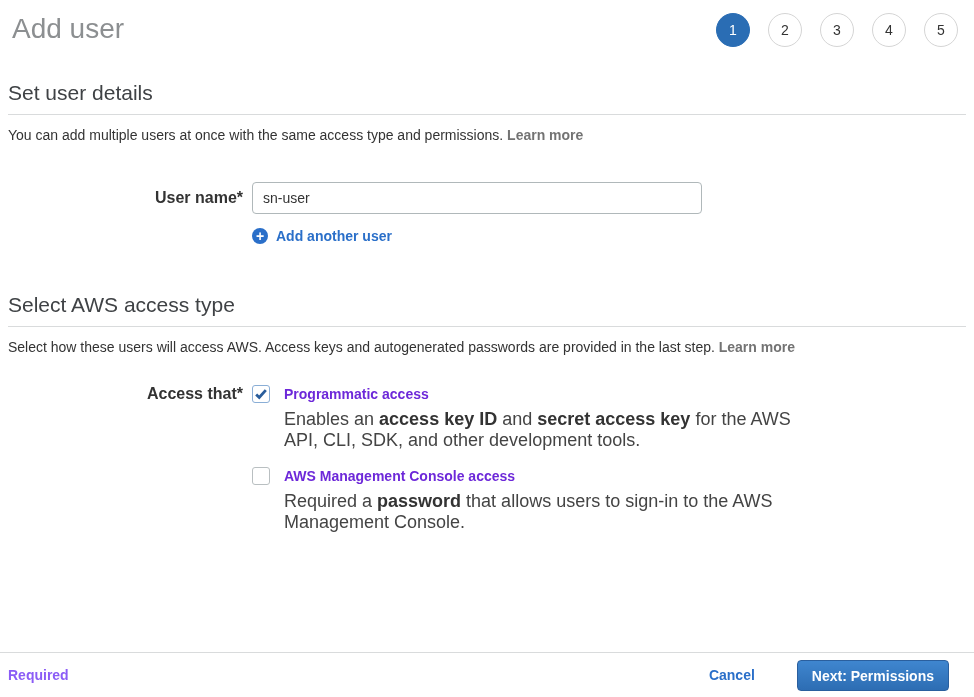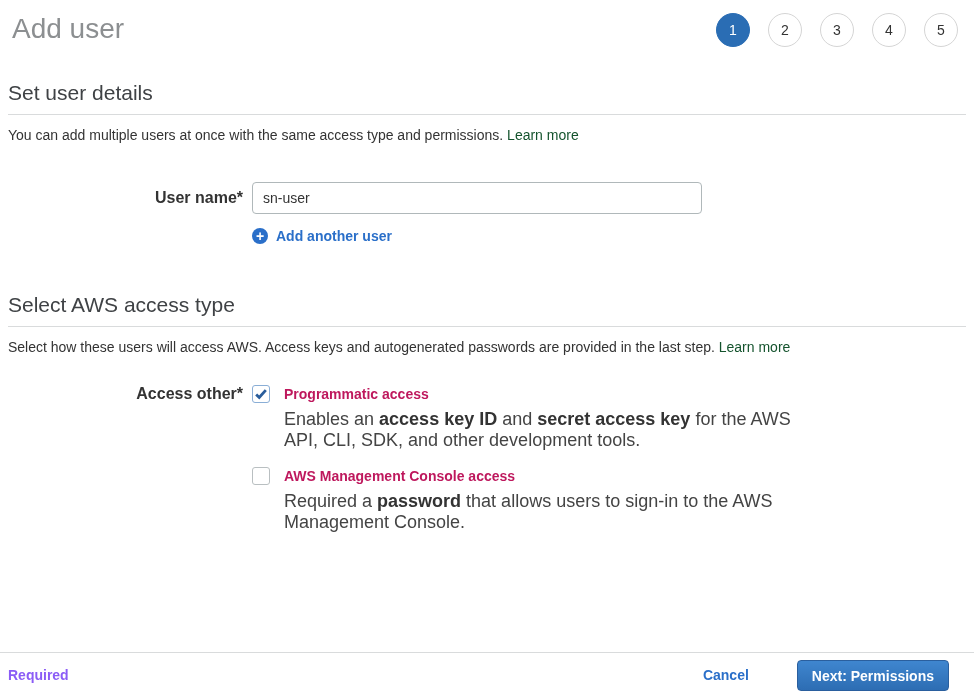--- a/index.html
+++ b/index.html
@@ -26,21 +26,21 @@
   .step.active { background:#2a6db4; border-color:#2a6db4; color:#ffffff; }
 
   
   h2.section-heading {
     font-size:21px; font-weight:400; color:#3f4245;
     margin:34px 0 4px 0; padding-bottom:9px;
     border-bottom:1px solid #d9dbdc; line-height:24px;
   }
   .section-2 h2.section-heading { margin-top:49px; }
   p.section-desc { margin:11px 0 0 0; font-size:14px; color:#333333; line-height:19px; }
-  a.link { color:#14532d; text-decoration:none; cursor:pointer; }
+  a.link { color:#737373; text-decoration:none; cursor:pointer;font-weight:bold; }
 
   
   .form-row { display:flex; }
   .row-username { margin-top:37px; align-items:center; }
   .row-addanother { margin-top:14px; }
   .row-access { margin-top:28px; }
   .label-col { width:244px; text-align:right; padding-right:9px; flex-shrink:0; }
   .label-col label { font-weight:700; font-size:16px; color:#333333; }
   .content-col { flex:1; }
 
@@ -66,40 +66,40 @@
 
   
   .option { display:flex; margin-bottom:16px; }
   .checkbox {
     width:18px; height:18px; border-radius:3px;
     border:1px solid #b9bfc1; background:#ffffff;
     margin-right:14px; margin-top:0; flex-shrink:0; cursor:pointer;
     display:flex; align-items:center; justify-content:center;
   }
   .checkbox.checked { border-color:#8aaed6; }
-  .option-title { font-weight:700; font-size:14px; color:#be185d; line-height:18px; }
+  .option-title { font-weight:700; font-size:14px; color:#6d28d9; line-height:18px; }
   .option-desc { margin-top:6px; font-size:18px; color:#444444; max-width:523px; line-height:21px; }
   .option-desc b { color:#333333; }
 
   
   .footer {
     position:absolute; left:0; right:0; bottom:0; height:45px;
     border-top:1px solid #d9dbdc; background:#ffffff;
     display:flex; align-items:center; justify-content:space-between;
     padding:0 25px 0 8px;
   }
   .required-note { font-weight:700; font-size:14px; color:#8b5cf6; }
   .footer-actions { display:flex; align-items:center; gap:42px; }
   .cancel-link { color:#2a6fc9; font-weight:700; font-size:14px; text-decoration:none; cursor:pointer; }
   button.primary-button {
     background: linear-gradient(#3f86cf, #2d6db3);
     border:1px solid #2a5f9e; border-radius:4px;
     color:#ffffff; font-weight:700; font-size:14px;
     font-family:"Liberation Sans", sans-serif;
-    padding:7px 14px; height:31px; cursor:pointer;margin-left:6px;
+    padding:7px 14px; height:31px; cursor:pointer;
   }
 </style>
 </head>
 <body>
 
 <div class="page">
 
   <div class="header">
     <h1 class="page-title">Add user</h1>
     <div class="steps">
@@ -134,21 +134,21 @@
       </div>
     </div>
   </section>
 
   <section class="section-2">
     <h2 class="section-heading">Select AWS access type</h2>
     <p class="section-desc"><span>Select how these users will access AWS. Access keys and autogenerated passwords are provided in the last step.</span> <a class="link">Learn more</a></p>
 
     <div class="form-row row-access">
       <div class="label-col">
-        <label>Access other*</label>
+        <label>Access that*</label>
       </div>
       <div class="content-col">
 
         <div class="option">
           <span class="checkbox checked">
             <svg width="14" height="14" viewBox="0 0 16 16">
               <path d="M2.5 8.5 L6 12 L13.5 3.5" stroke="#2a5d9b" stroke-width="3.2" fill="none"></path>
             </svg>
           </span>
           <div class="option-body">

